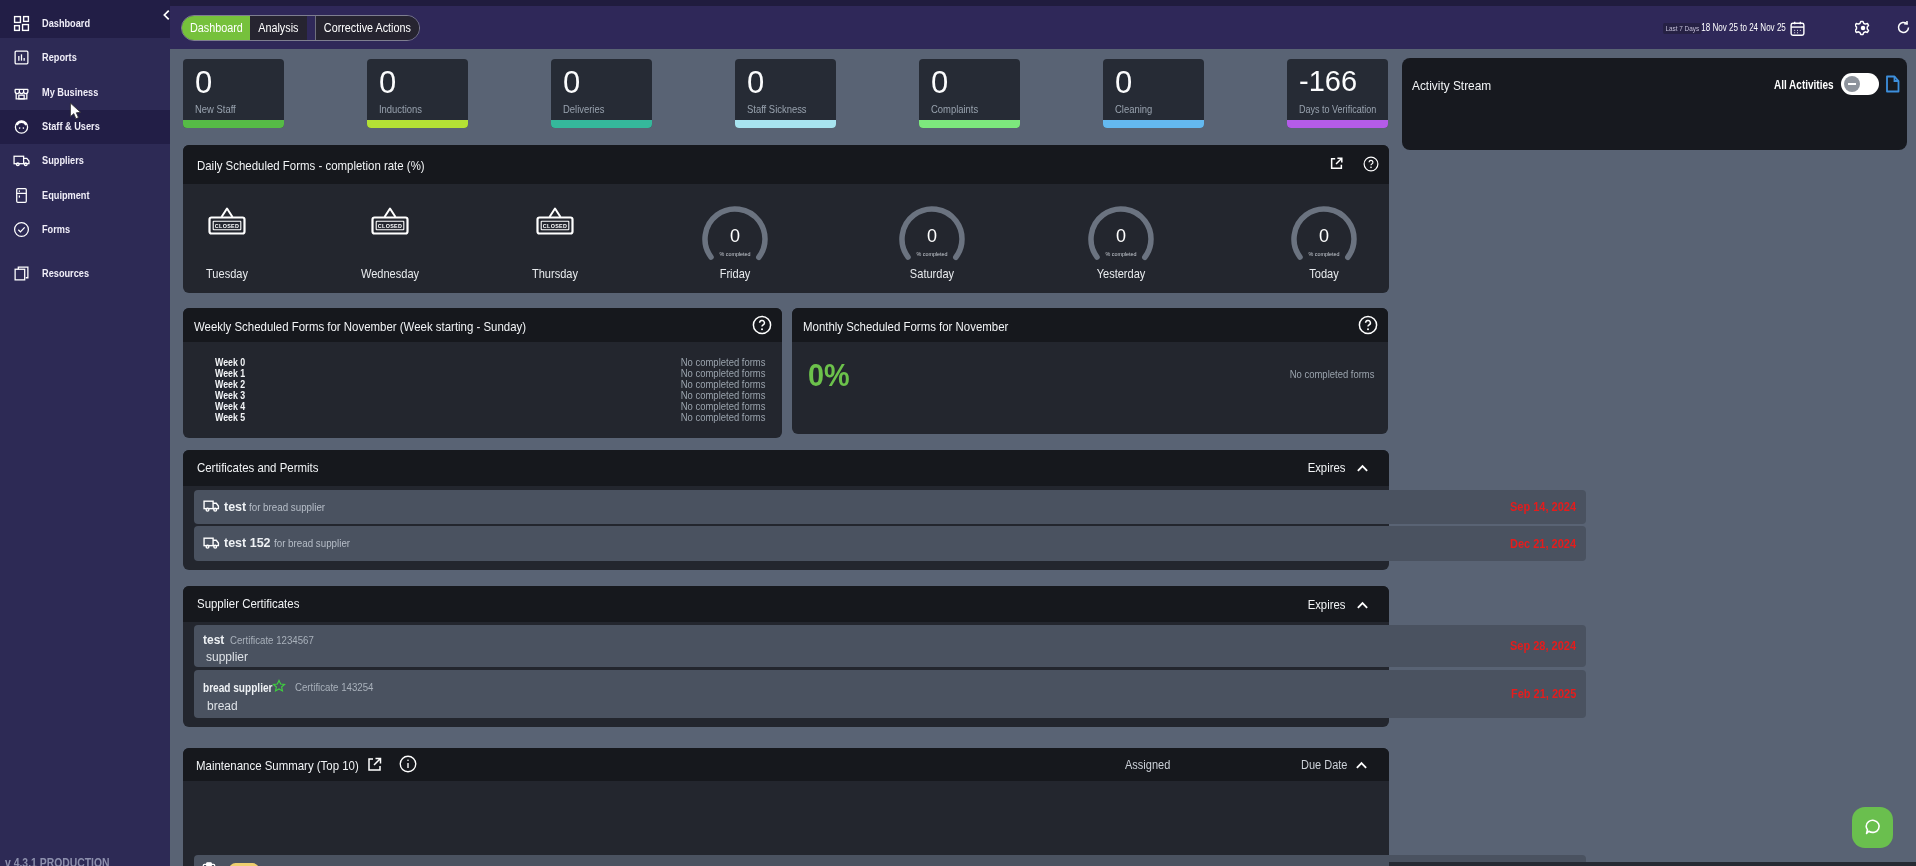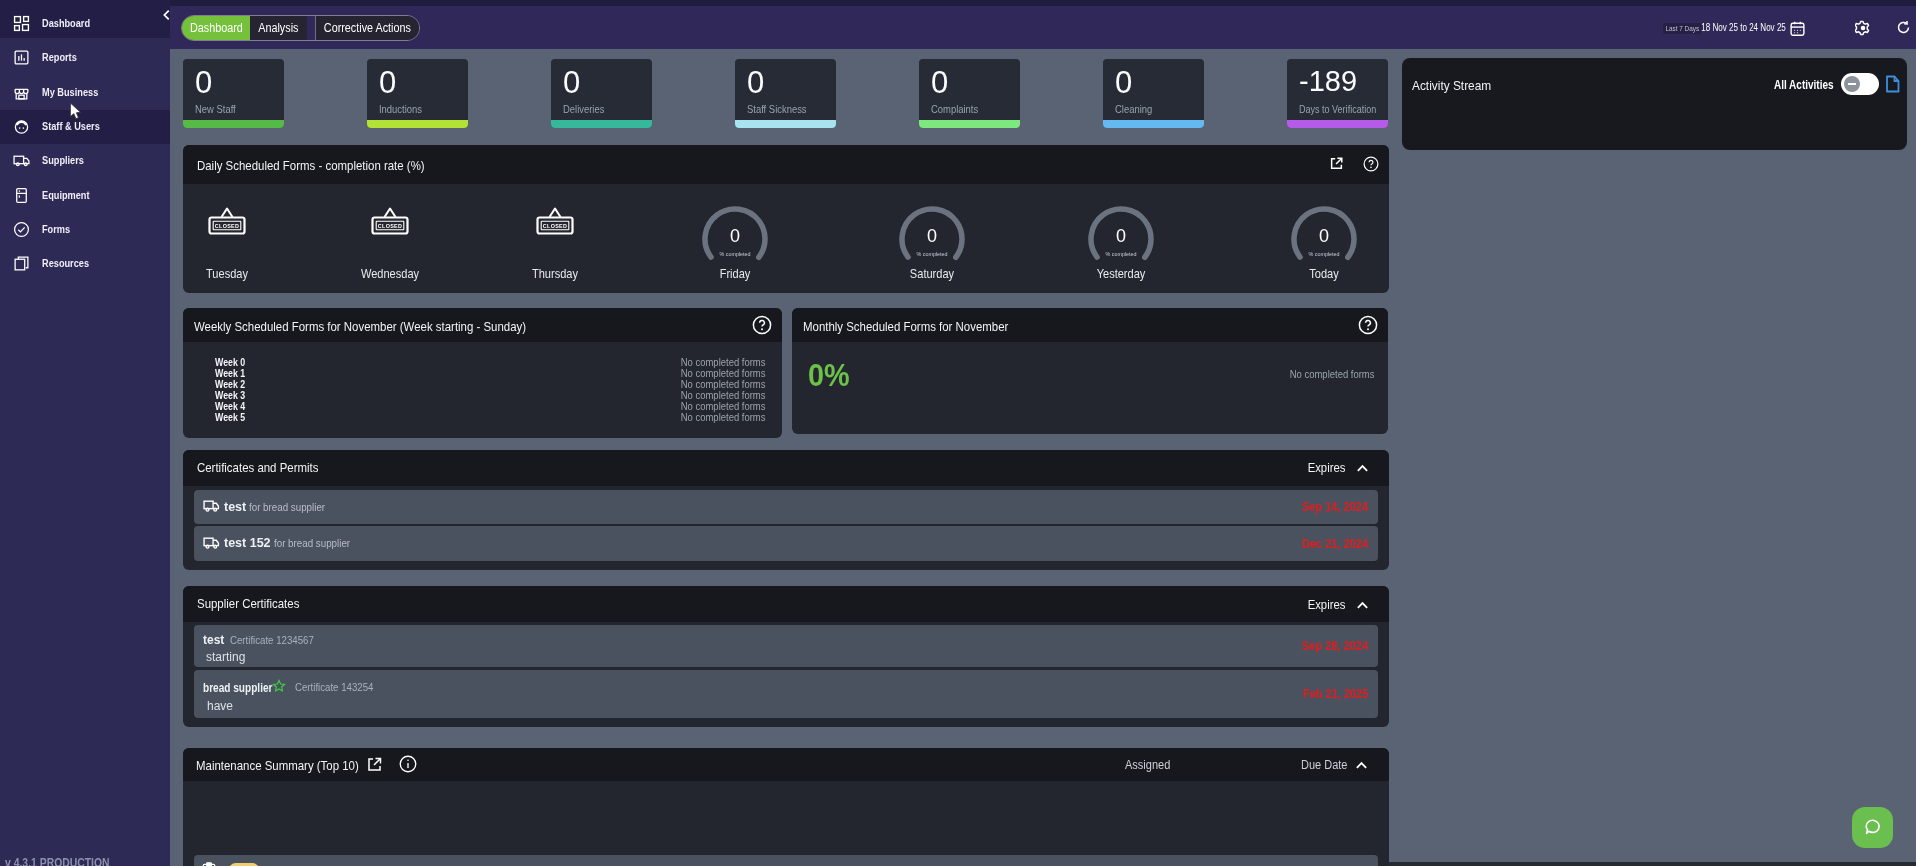--- a/index.html
+++ b/index.html
@@ -25,21 +25,21 @@
   #daterange { right:130px; top:21px; white-space:nowrap; color:#fff; font-size:11.5px; transform:scaleX(0.7); transform-origin:100% 0; z-index:3; }
   
   .kpi { top:59px; width:101px; height:69px; background:#262b35; border-radius:4px; z-index:2; }
   .kpi .num { position:absolute; left:12px; top:6px; color:#fbfcfd; font-size:31px; font-weight:400; }
   .kpi .cap { position:absolute; left:12px; top:44px; color:#98a2ae; font-size:11.5px; white-space:nowrap; transform:scaleX(0.82); transform-origin:0 0; }
   .kpi .bar { position:absolute; left:0; bottom:0; width:101px; height:8px; border-radius:0 0 4px 4px; }
   
   .panel { background:#23262e; border-radius:6px; z-index:2; }
   .phead { position:absolute; left:0; top:0; width:100%; background:#16181d; border-radius:6px 6px 0 0; color:#f2f4f6; }
   .ptitle { position:absolute; font-size:13px; color:#f2f4f6; transform:scaleX(0.88); transform-origin:0 50%; white-space:nowrap; }
-  .srow { position:absolute; left:11px; width:1184px; background:#4a5260; border-radius:4px; color:#eef1f4; }
+  .srow { position:absolute; left:11px; width:1392px; background:#4a5260; border-radius:4px; color:#eef1f4; }
   .reddate { position:absolute; font-weight:700; font-size:12.5px; color:#e51c1c; text-align:right; right:21px; transform:scaleX(0.88); transform-origin:100% 0; white-space:nowrap; }
   .gray { color:#9aa3ad; }
   svg { display:block; }
 </style>
 </head>
 <body>
 <div id="stage">
 
   <div class="abs" id="topbar"></div>
   <div class="abs" id="topstrip"></div>
@@ -128,21 +128,21 @@
         </svg>
       <span class="lbl">Equipment</span>
     </div>
     <div class="nav-item" style="top:213px;">
       <svg class="ic" viewBox="0 0 32 32" fill="none" stroke="#fff" stroke-width="2.4">
           <circle cx="16" cy="16" r="13"></circle>
           <path d="M10 16.5 l4 4 l8 -8.5"></path>
         </svg>
       <span class="lbl">Forms</span>
     </div>
-    <div class="nav-item" style="top:247px;">
+    <div class="nav-item" style="top:257px;">
       <svg class="ic" viewBox="0 0 32 32" fill="none" stroke="#fff" stroke-width="2.4">
           <path d="M10 8 V4 h18 v20 h-4"></path>
           <rect x="4" y="8" width="18" height="20"></rect>
         </svg>
       <span class="lbl">Resources</span>
     </div>
     <svg class="abs" style="left:160px;top:8px;width:14px;height:14px;z-index:6;" viewBox="0 0 16 16" fill="none" stroke="#fff" stroke-width="2">
         <path d="M10 3 L5 8 L10 13"></path>
       </svg>
 
@@ -176,21 +176,21 @@
       <div class="num">0</div>
       <div class="cap">Complaints</div>
       <div class="bar" style="background:#7de87d;"></div>
     </div>
   <div class="abs kpi" style="left:1103px;">
       <div class="num">0</div>
       <div class="cap">Cleaning</div>
       <div class="bar" style="background:#64b9f0;"></div>
     </div>
   <div class="abs kpi" style="left:1287px;">
-      <div class="num" style="font-size:29px;">-189</div>
+      <div class="num" style="font-size:29px;">-166</div>
       <div class="cap" style="font-size:11px;">Days to Verification</div>
       <div class="bar" style="background:#b45ce8;"></div>
     </div>
 
   <div class="abs panel" id="daily" style="left:183px;top:145px;width:1206px;height:148px;">
     <div class="phead" style="height:39px;"></div>
     <div class="ptitle" style="left:14px;top:13px;">Daily Scheduled Forms - completion rate (%)</div>
     <svg class="abs" style="left:1146px;top:11px;width:15px;height:15px;" viewBox="0 0 17 17" fill="none" stroke="#fff" stroke-width="1.7">
         <path d="M7 3 H3 V14 H14 V10"></path>
         <path d="M9.5 2.5 H14.5 V7.5 M14.2 2.8 L8 9"></path>
@@ -331,30 +331,30 @@
   <div class="abs panel" id="supcerts" style="left:183px;top:586px;width:1206px;height:141px;">
     <div class="phead" style="height:36px;"></div>
     <div class="ptitle" style="left:14px;top:10px;">Supplier Certificates</div>
     <div class="abs" style="right:44px;top:11px;color:#f2f4f6;font-size:13px;transform:scaleX(0.87);transform-origin:100% 0;">Expires</div>
     <svg class="abs" style="right:20px;top:14px;width:13px;height:11px;" viewBox="0 0 14 11" fill="none" stroke="#fff" stroke-width="2">
         <path d="M2 8 L7 3 L12 8"></path>
       </svg>
     <div class="srow" style="top:39px;height:42px;">
       <div class="abs" style="left:9px;top:8px;font-size:12px;font-weight:700;">test</div>
       <div class="abs" style="left:36px;top:9px;font-size:11.5px;color:#a9b1bb;transform:scaleX(0.84);transform-origin:0 0;">Certificate 1234567</div>
-      <div class="abs" style="left:12px;top:25px;font-size:12px;color:#dde1e6;">starting</div>
+      <div class="abs" style="left:12px;top:25px;font-size:12px;color:#dde1e6;">supplier</div>
       <div class="reddate" style="top:14px;right:10px;">Sep 28, 2024</div>
     </div>
     <div class="srow" style="top:84px;height:48px;">
       <div class="abs" style="left:9px;top:11px;font-size:12px;font-weight:700;transform:scaleX(0.84);transform-origin:0 0;white-space:nowrap;">bread supplier</div>
       <svg class="abs" style="left:78px;top:9px;width:14px;height:14px;" viewBox="0 0 24 24" fill="none" stroke="#3fd03f" stroke-width="2">
           <path d="M12 2.5 L14.8 8.6 L21.5 9.3 L16.5 13.8 L17.9 20.4 L12 17 L6.1 20.4 L7.5 13.8 L2.5 9.3 L9.2 8.6 Z"></path>
         </svg>
       <div class="abs" style="left:101px;top:11px;font-size:11.5px;color:#a9b1bb;transform:scaleX(0.84);transform-origin:0 0;">Certificate 143254</div>
-      <div class="abs" style="left:13px;top:29px;font-size:12px;color:#dde1e6;">have</div>
+      <div class="abs" style="left:13px;top:29px;font-size:12px;color:#dde1e6;">bread</div>
       <div class="reddate" style="top:17px;right:10px;">Feb 21, 2025</div>
     </div>
   </div>
 
   <div class="abs panel" id="maint" style="left:183px;top:748px;width:1206px;height:118px;border-radius:6px 6px 0 0;">
     <div class="phead" style="height:33px;"></div>
     <div class="ptitle" style="left:13px;top:10px;">Maintenance Summary (Top 10)</div>
     <svg class="abs" style="left:183px;top:8px;width:17px;height:17px;" viewBox="0 0 17 17" fill="none" stroke="#fff" stroke-width="1.5">
         <path d="M7 3 H3 V14 H14 V10"></path>
         <path d="M9.5 2.5 H14.5 V7.5 M14.2 2.8 L8 9"></path>

